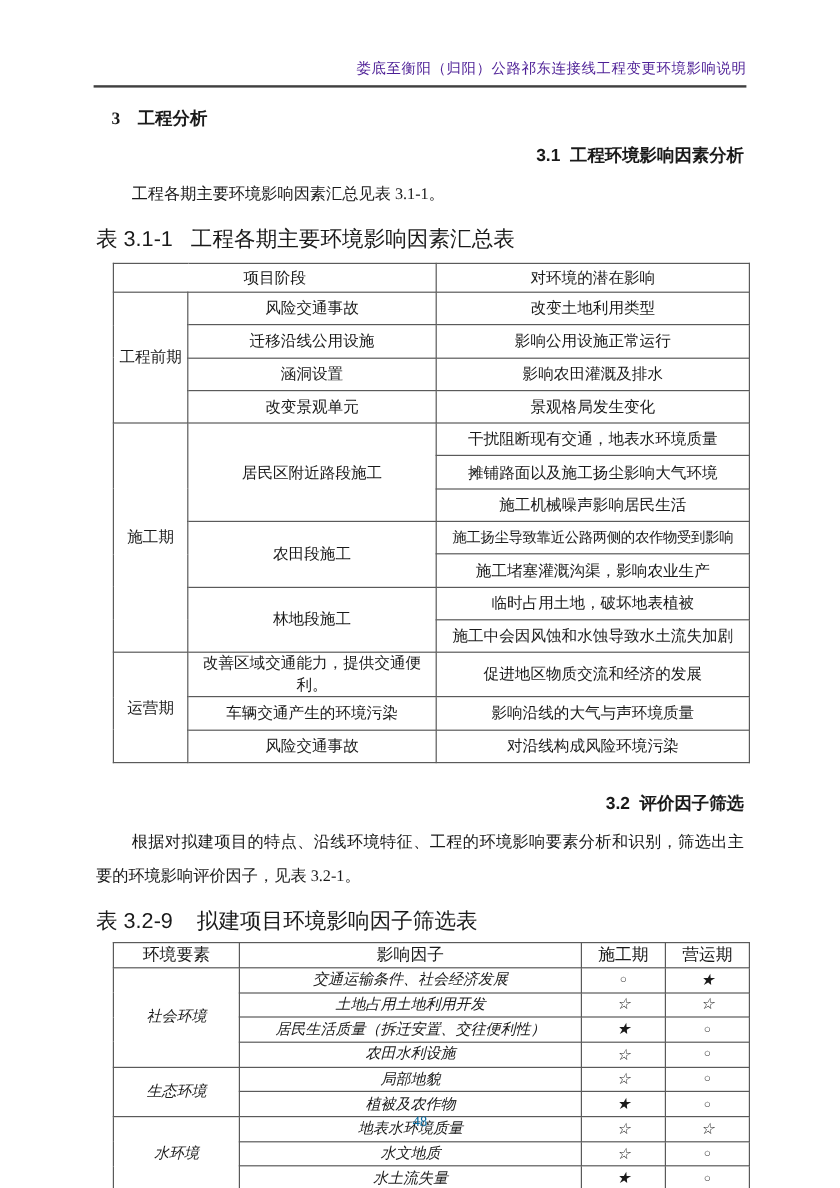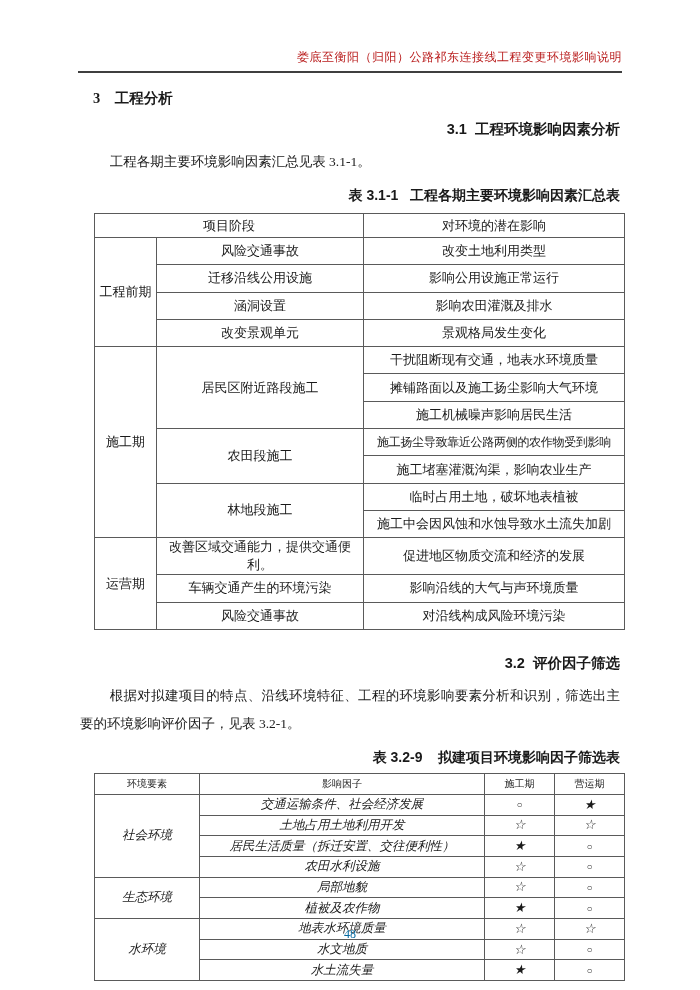--- a/index.html
+++ b/index.html
@@ -2,43 +2,43 @@
 <html><head>
 <meta charset="utf-8">
 <style>
   * { margin:0; padding:0; box-sizing:border-box; }
   html,body { background:#ffffff; }
   body { width:700px; height:990px; font-family:"Liberation Serif","DejaVu Serif",serif; color:#1a1a1a; }
   .page { position:relative; width:700px; height:990px; background:#fff; overflow:hidden; }
 
   .doc-header { margin:0 78px; padding-top:49px; padding-bottom:5px;
                 border-bottom:2px solid #3f3f3f; text-align:right;
-                font-size:12px; letter-spacing:0.5px; color:#b91c1c; }
+                font-size:12px; letter-spacing:0.5px; color:#4c1d95; }
 
   .content { margin:0 80px; }
 
   .h1 { font-family:Liberation Serif, serif; font-weight:bold;
         font-size:14.5px; margin:16px 0 0 13px; white-space:pre; }
   .h2 { font-family:"Liberation Sans","DejaVu Sans",sans-serif; font-weight:bold;
         font-size:14.5px; margin:12px 0 0 6px; white-space:pre;text-align:right; }
   .para { font-size:13.5px; line-height:28px; text-align:justify; margin-top:9px; text-indent:2.2em; }
-  .tcaption { font-family:"Liberation Sans","DejaVu Sans",sans-serif; font-weight:bold;
-              font-size:14px; text-align:right; margin-top:11px; white-space:pre; }
+  .tcaption { font-family:"Liberation Sans","DejaVu Sans",sans-serif; font-weight:normal;
+              font-size:18px; text-align:left; margin-top:11px; white-space:pre; }
 
   table { border-collapse:collapse; table-layout:fixed; margin-left:14px; width:530px; }
   td, th { border:1px solid #5a5a5a; text-align:center; vertical-align:middle;
            font-weight:normal; overflow:hidden; }
 
   .t1 { margin-top:8px; }
   .t1 th { font-size:13px; height:24px; }
   .t1 td { font-size:13px; height:27.3px; padding:0 3px; }
   .t1 td.tight { font-size:12px; letter-spacing:-0.3px; }
 
   .t2 { margin-top:6px; }
-  .t2 th { font-size:10px; height:21px; }
+  .t2 th { font-size:14px; height:21px; }
   .t2 td { font-size:12.5px; height:20.7px; padding:0 3px;font-style:italic; }
   .t2 td.sym-star { font-size:13px; }
   .t2 td.sym-circle { font-size:10px; color:#333; }
 
   .page-number { position:absolute; bottom:48px; left:0; width:100%;
                  text-align:center; font-size:12px; color:#0369a1; }
 </style>
 </head>
 <body>
 

